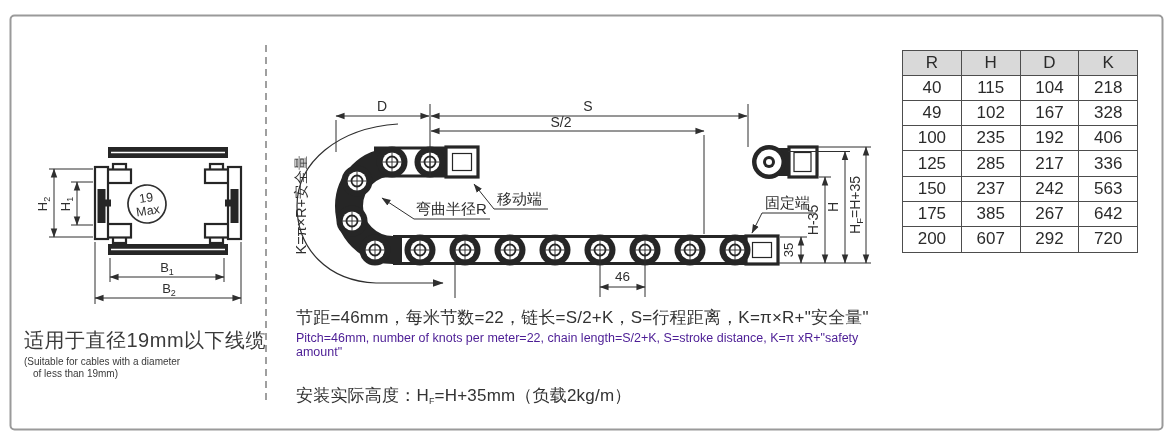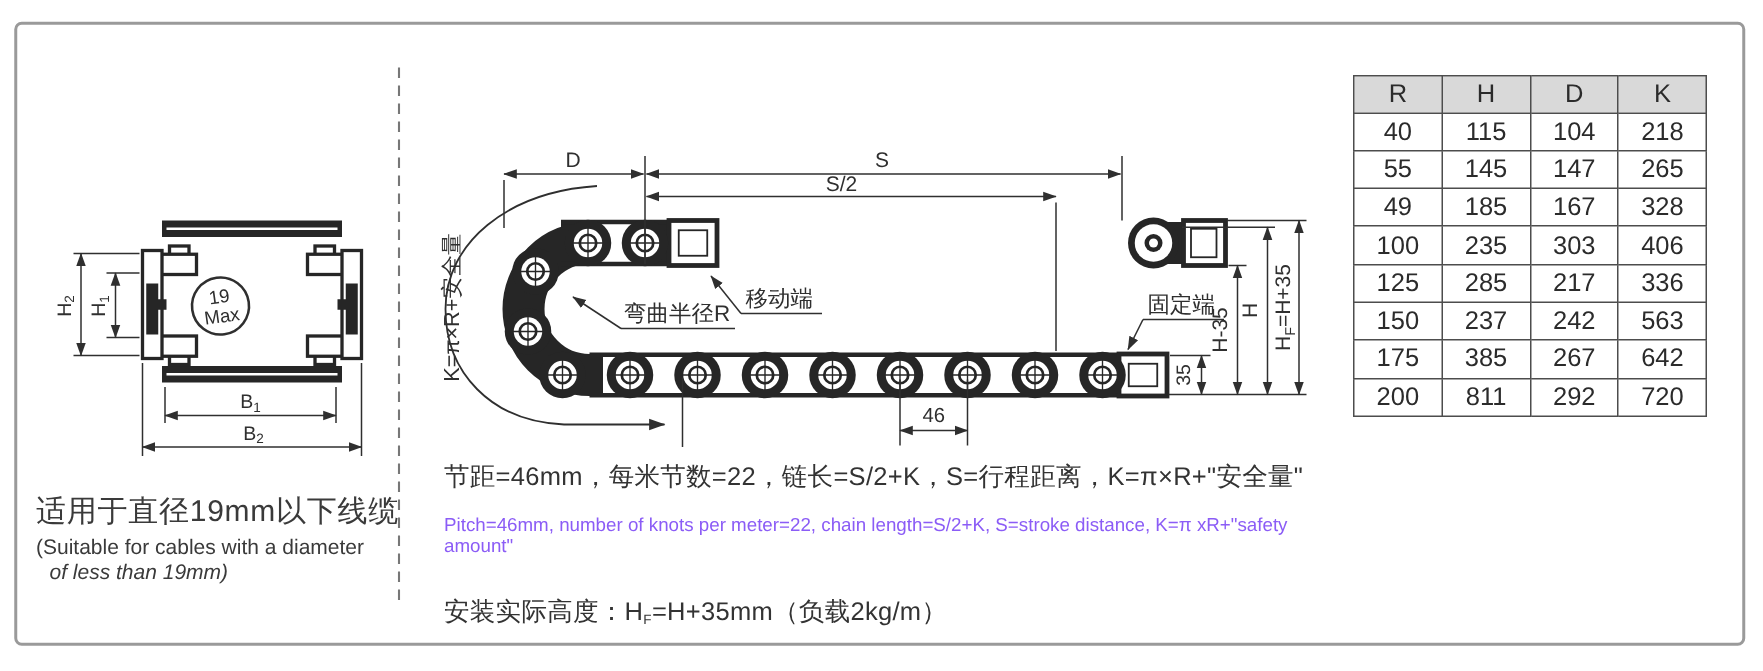--- a/index.html
+++ b/index.html
@@ -2,25 +2,25 @@
 <html><head>
 <meta charset="utf-8">
 <style>
   html,body{margin:0;padding:0;background:#fff;}
   #stage{position:relative;width:1175px;height:447px;background:#fff;overflow:hidden;
          font-family:"Liberation Sans",sans-serif;color:#333;}
   #stage svg{position:absolute;left:0;top:0;}
   .overlay{position:absolute;}
   
   .cap-cn{font-size:20px;font-weight:500;color:#3a3a3a;letter-spacing:.5px;}
-  .cap-en{font-size:14px;color:#3a3a3a;line-height:1.18;margin-top:2px;}
-  .cap-en .l2{padding-left:9px;font-style:italic;}
+  .cap-en{font-size:10px;color:#3a3a3a;line-height:1.18;margin-top:2px;}
+  .cap-en .l2{padding-left:9px;}
   
   .note-cn{font-size:17px;color:#333;letter-spacing:.2px;}
-  .note-en{font-size:12.5px;color:#8b5cf6;margin-top:14px;}
+  .note-en{font-size:12.5px;color:#4c1d95;margin-top:2px;}
   .note-gap{margin-top:25px;}
   sub.f{font-size:9px;vertical-align:-3px;}
   
   #spec-table{position:absolute;left:902px;top:50px;border-collapse:collapse;table-layout:fixed;}
   #spec-table td,#spec-table th{width:57.8px;height:24.3px;border:1.6px solid #4d4d4d;
      text-align:center;vertical-align:middle;font-size:17px;color:#2b2b2b;font-weight:normal;padding:0;}
   #spec-table th{background:#d9d9d9;height:23.5px;}
   
   text{font-family:"Liberation Sans",sans-serif;fill:#2f2f2f;}
 </style>
@@ -242,35 +242,29 @@
     </tr>
   </thead>
   <tbody>
     <tr>
           <td>40</td>
           <td>115</td>
           <td>104</td>
           <td>218</td>
         </tr>
     <tr>
-          <td>55</td>
-          <td>145</td>
-          <td>147</td>
-          <td>265</td>
-        </tr>
-    <tr>
           <td>49</td>
-          <td>185</td>
+          <td>102</td>
           <td>167</td>
           <td>328</td>
         </tr>
     <tr>
           <td>100</td>
           <td>235</td>
-          <td>303</td>
+          <td>192</td>
           <td>406</td>
         </tr>
     <tr>
           <td>125</td>
           <td>285</td>
           <td>217</td>
           <td>336</td>
         </tr>
     <tr>
           <td>150</td>
@@ -279,20 +273,20 @@
           <td>563</td>
         </tr>
     <tr>
           <td>175</td>
           <td>385</td>
           <td>267</td>
           <td>642</td>
         </tr>
     <tr>
           <td>200</td>
-          <td>811</td>
+          <td>607</td>
           <td>292</td>
           <td>720</td>
         </tr>
   </tbody>
 </table>
 
 </div>
 
 </body></html>

